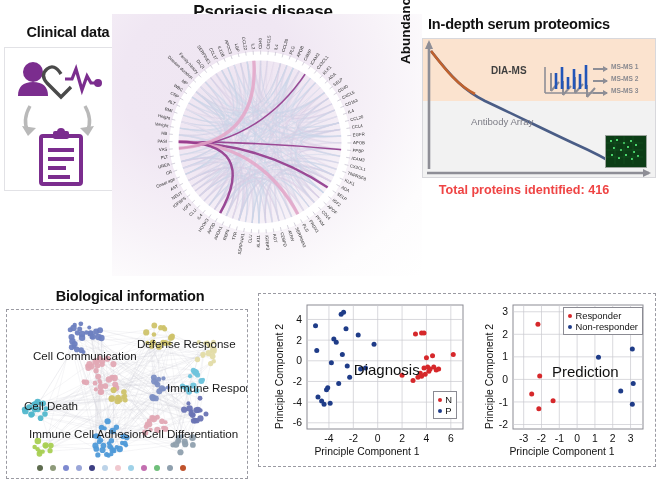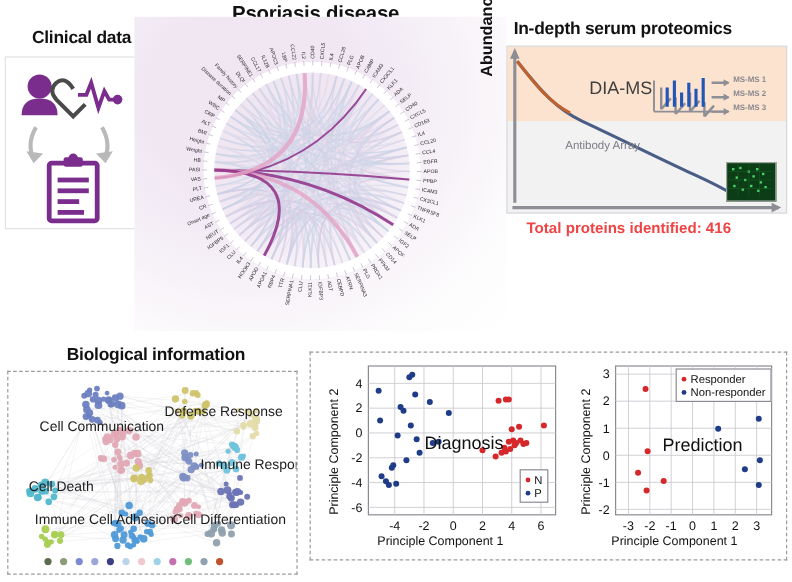--- a/index.html
+++ b/index.html
@@ -25,21 +25,21 @@
      background:radial-gradient(ellipse at 32% 26%, #efe6f2 0%, #f0e7f3 30%, #f7f2f8 58%, #fdfcfd 80%, #ffffff 100%);}
   #circos svg{position:absolute;left:0;top:0;}
 
   
   #prot{left:400px;top:16px;width:238px;height:208px;}
   #prot .ttl{font-size:14.5px;}
   .prot-box{margin-top:6px;width:232px;height:138px;position:relative;
             border:1px solid #d8d8dc;background:#f2f2f2;}
   .prot-top{position:absolute;left:0;top:0;right:0;height:62px;background:#fbe3cf;}
   .prot-cap{font-size:12.6px;font-weight:bold;text-align:center;margin-top:5px;color:#ef4444;}
-  .lbl-dia{position:absolute;left:68px;top:26px;font-size:15px;font-weight:normal;color:#3f3f3f;}
+  .lbl-dia{position:absolute;left:68px;top:26px;font-size:10px;font-weight:bold;color:#3f3f3f;}
   .lbl-ab{position:absolute;left:48px;top:77px;font-size:9.6px;color:#7d7d86;}
   .msms{position:absolute;font-size:6.6px;color:#8a8a90;font-weight:bold;}
   .chip{position:absolute;right:8px;bottom:9px;width:40px;height:31px;
         background:#0c3d16;border:1.5px solid #9aa39c;}
   .axlabel-y{position:absolute;left:-2px;top:26px;transform:rotate(-90deg);
              transform-origin:left top;font-size:13.5px;font-weight:bold;color:#111;
              white-space:nowrap;}
 
   
   #bio{left:6px;top:288px;width:248px;height:194px;}

